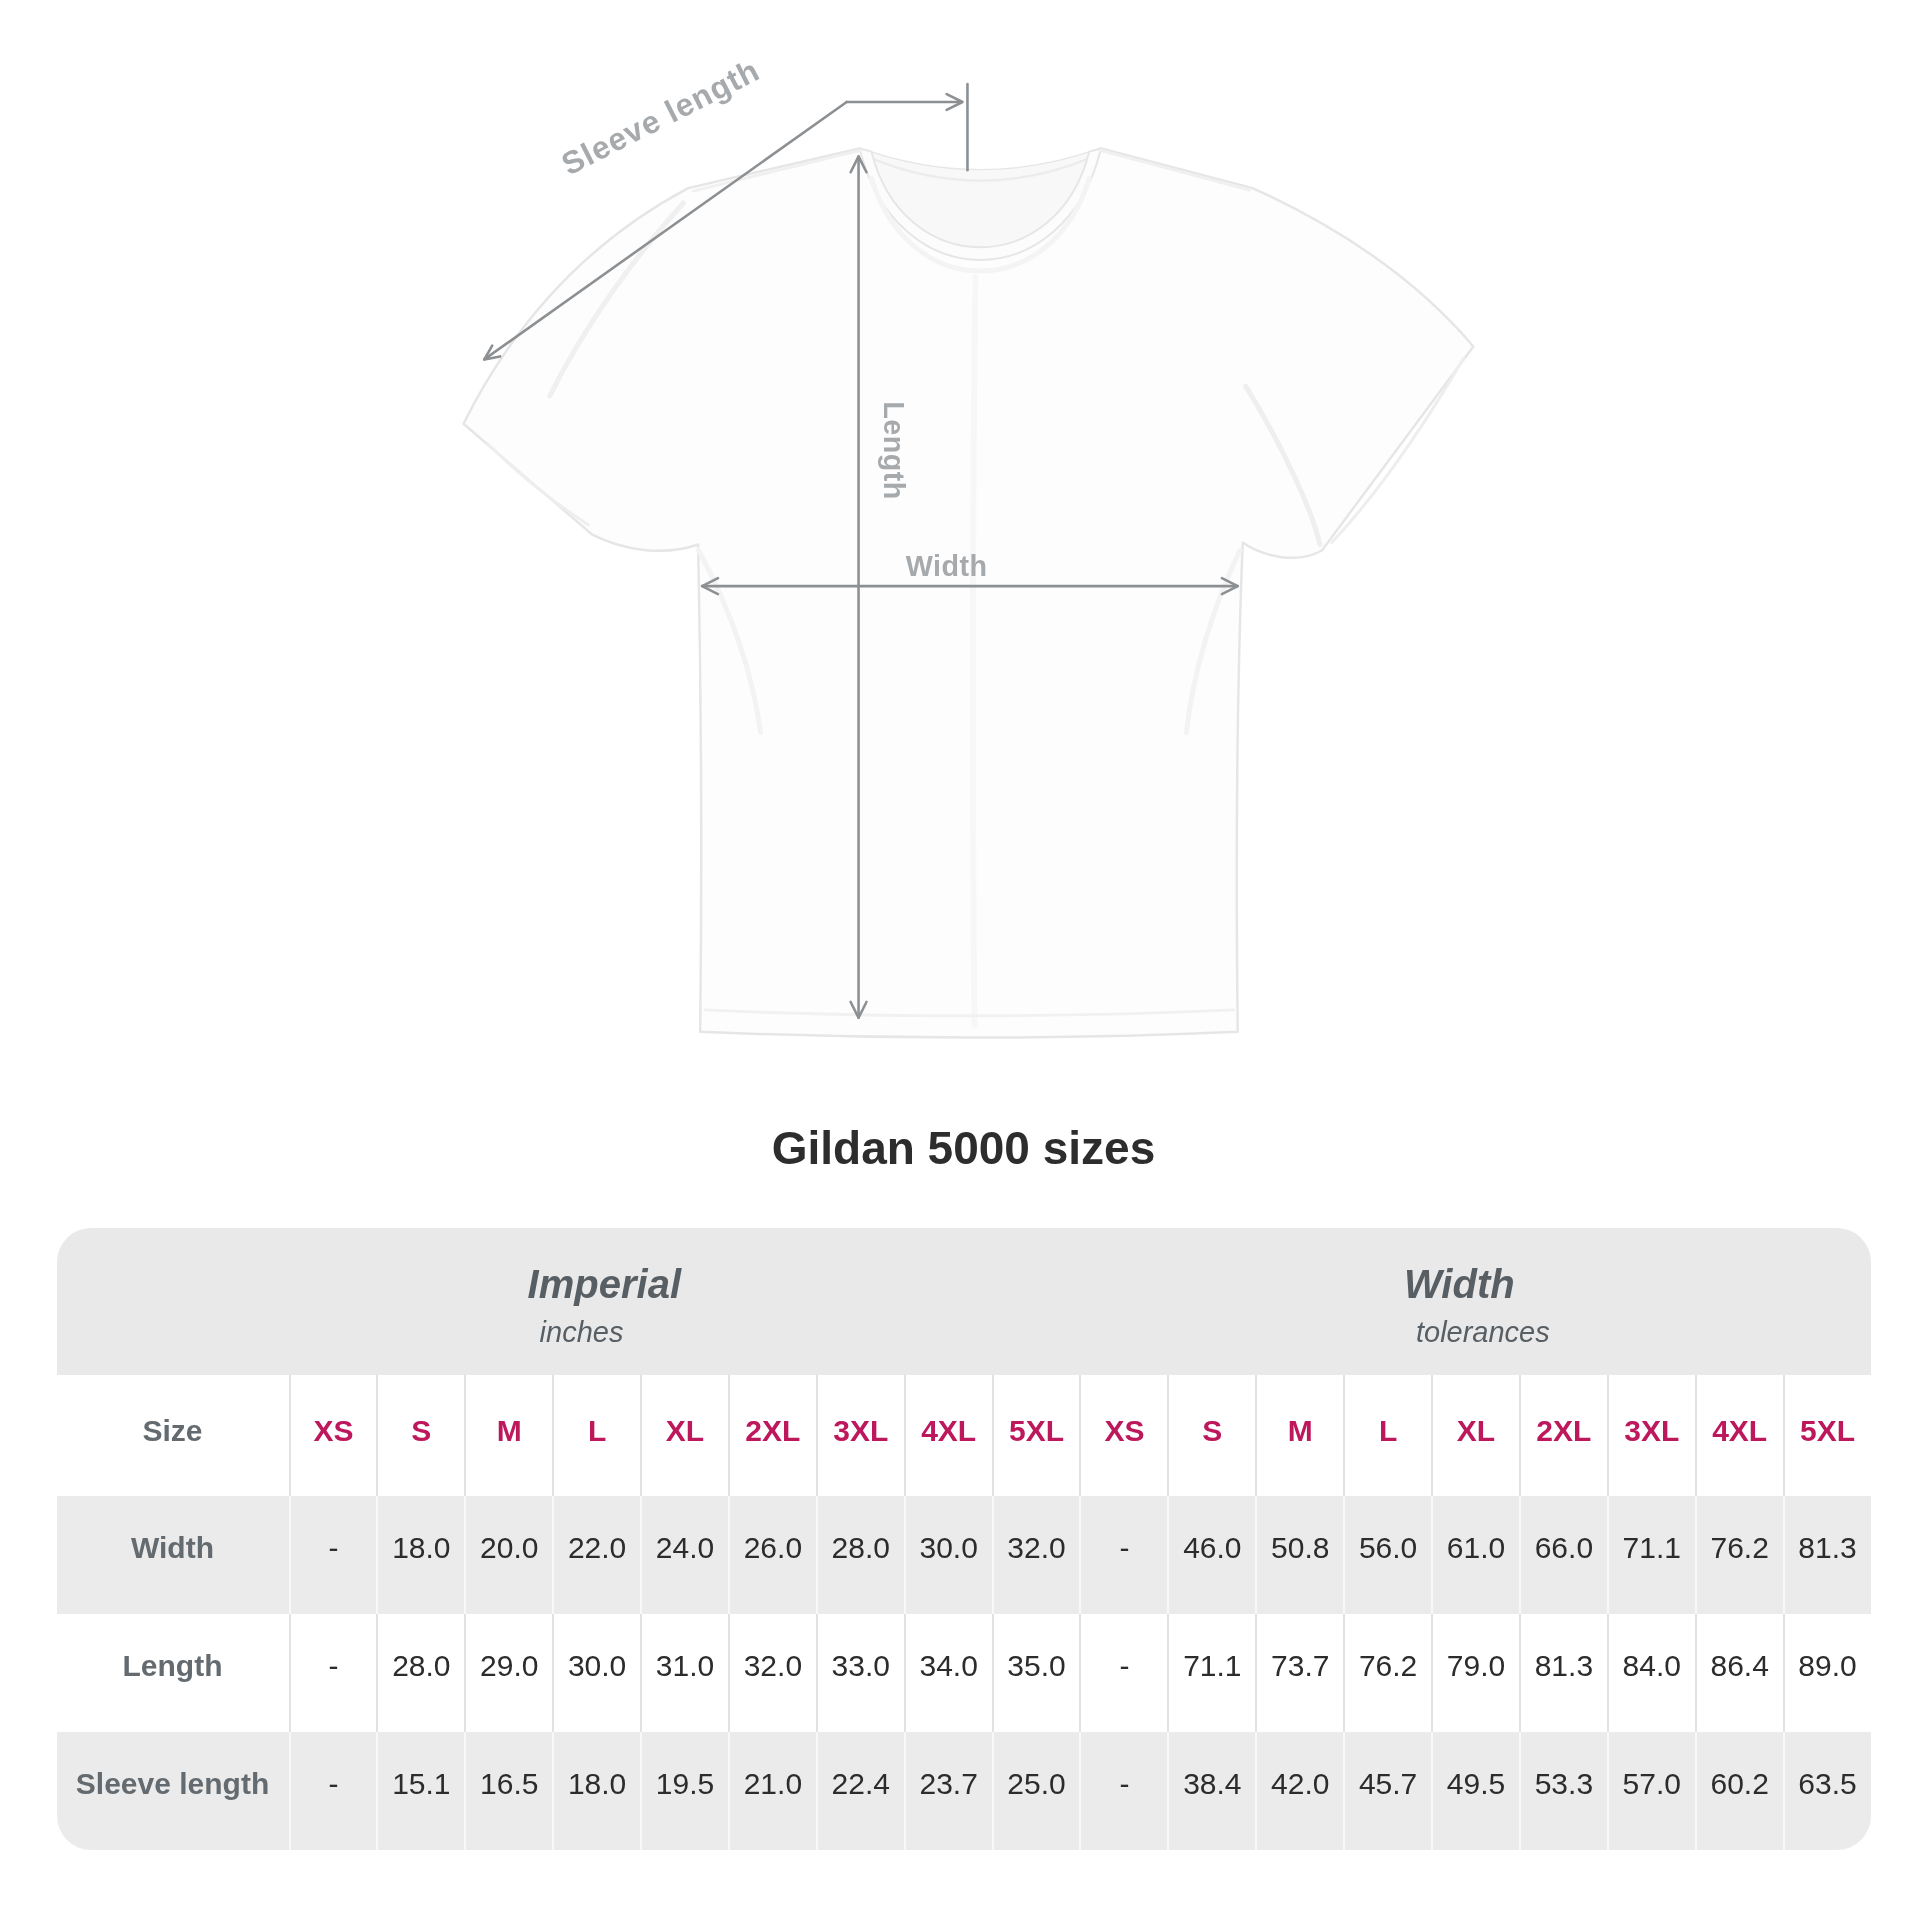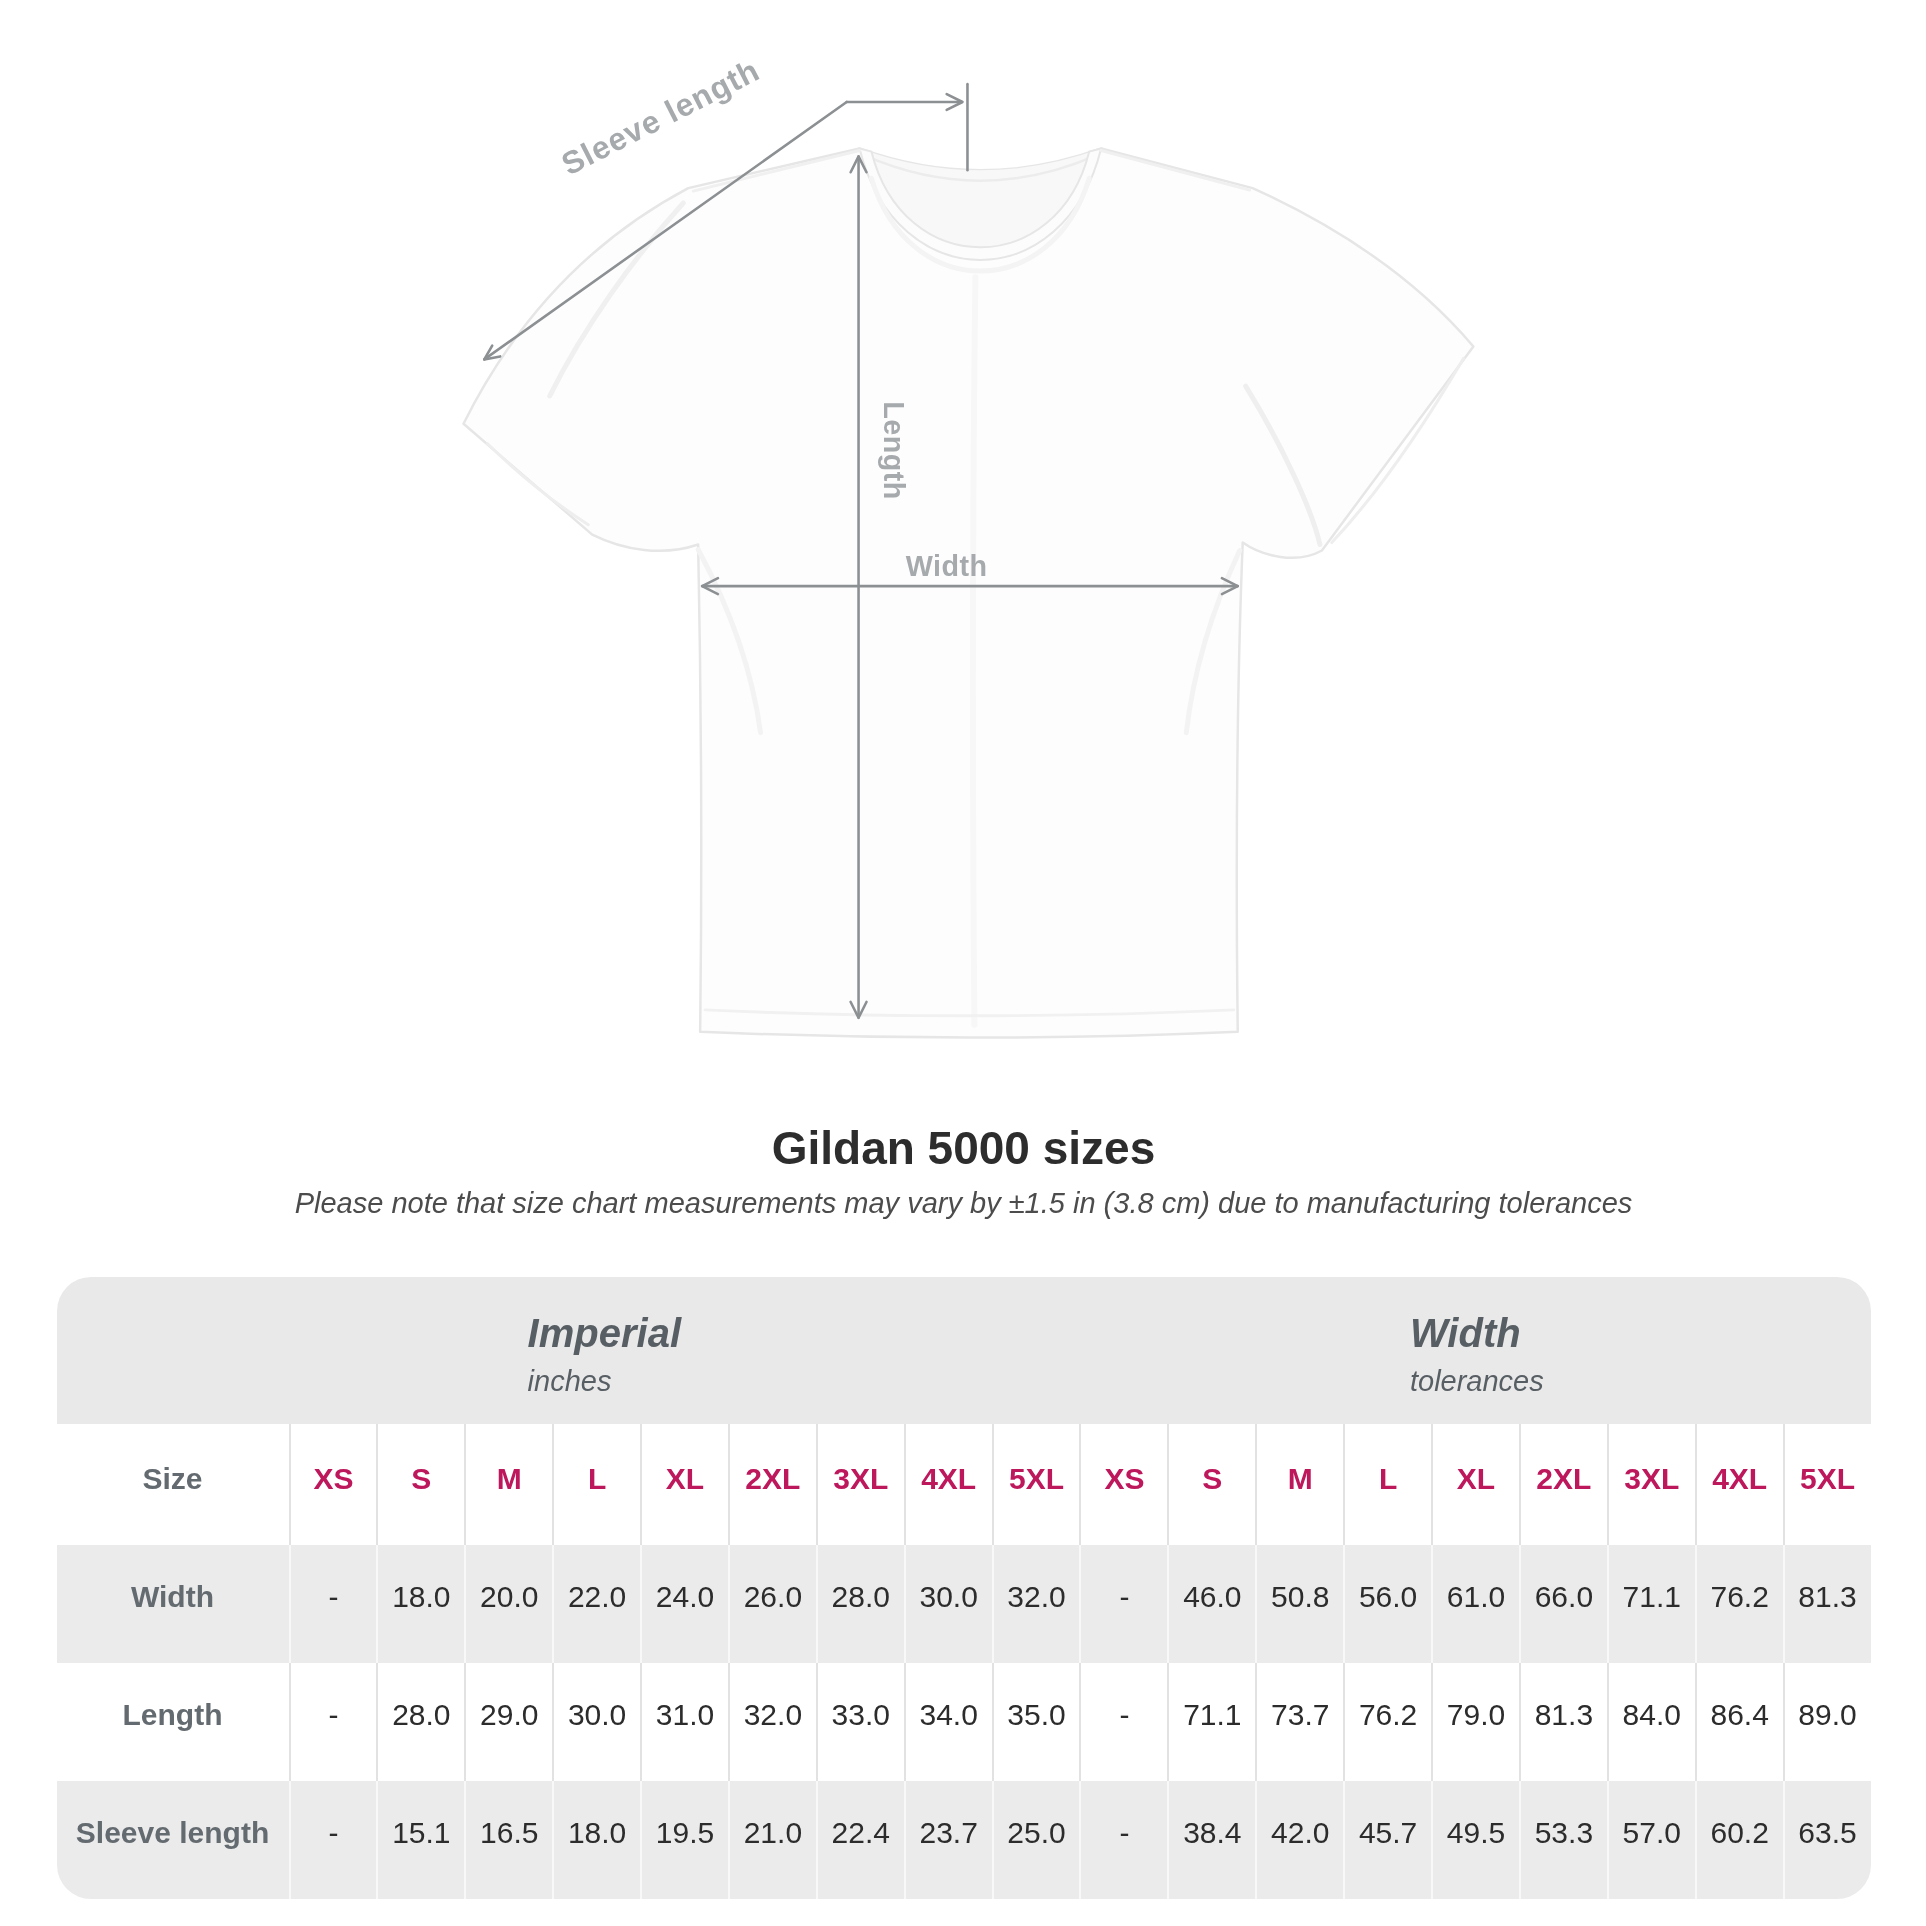--- a/index.html
+++ b/index.html
@@ -25,21 +25,21 @@
     height:147px;background:#e9e9e9;border-radius:34px 34px 0 0;position:relative;
   }
   .band .group{
     position:absolute;top:4px;height:100%;transform:translateX(-50%);
     display:flex;flex-direction:column;align-items:flex-start;justify-content:center;gap:9px;
     color:#585f64;
   }
   .band .group-imperial{left:30.2%;}
   .band .group-metric{left:78.3%;}
   .g-title{font-size:40px;font-weight:700;font-style:italic;}
-  .g-unit{font-size:29px;font-style:italic;}
+  .g-unit{font-size:29px;font-style:italic;margin-left:12px;}
   .trow{
     display:grid;grid-template-columns:232px repeat(18,1fr);
     height:118px;align-items:stretch;
   }
   .trow.header-row{height:121px;background:#ffffff;}
   .cells{display:contents;}
   .cell{
     display:flex;align-items:center;justify-content:center;
     font-size:30px;color:#2c2c2c;white-space:nowrap;
   }
@@ -118,21 +118,20 @@
       <path class="arrow" d="M 1234 584 L 1250 592 L 1234 600"></path>
     </g>
 
     <text class="diag-label big" transform="translate(672,128) rotate(-27)" text-anchor="middle">Sleeve length</text>
     <text class="diag-label med" transform="translate(893,455) rotate(90)" text-anchor="middle">Length</text>
     <text class="diag-label med" x="956" y="582" text-anchor="middle">Width</text>
   </svg>
 
   <div class="title-block">
     <h1>Gildan 5000 sizes</h1>
-    <p>Please note that size chart measurements may vary by ±1.5 in (3.8 cm) due to manufacturing tolerances</p>
   </div>
 
   <div class="size-table">
 
     <div class="band">
       <div class="group group-imperial">
         <div class="g-title">Imperial</div>
         <div class="g-unit">inches</div>
       </div>
       <div class="group group-metric">

